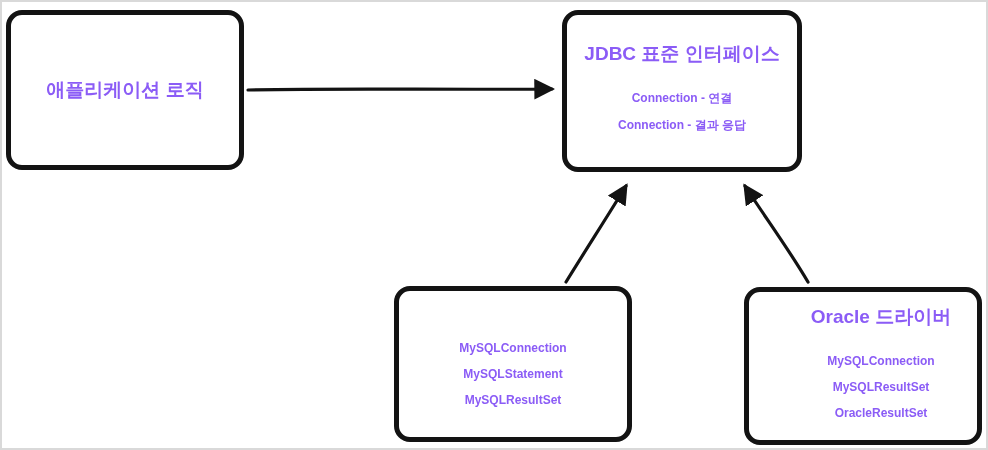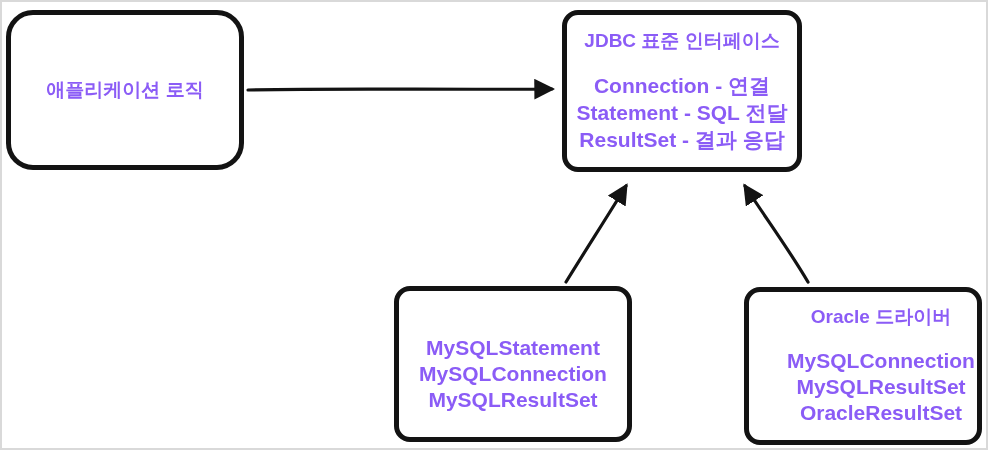--- a/index.html
+++ b/index.html
@@ -32,27 +32,27 @@
     z-index: 2;
   }
   .node-title {
     font-size: 19px;
     font-weight: 700;
     line-height: 22px;
     white-space: nowrap;
   }
   .node-body {
     margin-top: 20px;
-    font-size: 21px;
+    font-size: 12px;
     font-weight: 700;
     line-height: 27px;
   }
   .node-line { white-space: nowrap; }
 
-  #box-app    { left: 4px;   top: 8px;   width: 238px; height: 160px; border-radius: 27px; }
+  #box-app    { left: 4px;   top: 8px;   width: 238px; height: 160px; }
   #box-jdbc   { left: 560px; top: 8px;   width: 240px; height: 162px; }
   #box-mysql  { left: 392px; top: 284px; width: 238px; height: 156px; }
   #box-oracle { left: 742px; top: 285px; width: 238px; height: 158px; padding-left: 36px; }
 
   #box-mysql .node-body, #box-oracle .node-body { line-height: 26px; }
 
   .edges {
     position: absolute;
     left: 0; top: 0;
     width: 988px;
@@ -78,29 +78,28 @@
   </svg>
 
   <div class="node" id="box-app">
     <div class="node-title">애플리케이션 로직</div>
   </div>
 
   <div class="node" id="box-jdbc">
     <div class="node-title">JDBC 표준 인터페이스</div>
     <div class="node-body">
       <div class="node-line">Connection - 연결</div>
-      <div class="node-line">Statement - SQL 전달</div>
-      <div class="node-line">ResultSet - 결과 응답</div>
+      <div class="node-line">Connection - 결과 응답</div>
     </div>
   </div>
 
   <div class="node" id="box-mysql">
     <div class="node-body">
+      <div class="node-line">MySQLConnection</div>
       <div class="node-line">MySQLStatement</div>
-      <div class="node-line">MySQLConnection</div>
       <div class="node-line">MySQLResultSet</div>
     </div>
   </div>
 
   <div class="node" id="box-oracle">
     <div class="node-title">Oracle 드라이버</div>
     <div class="node-body">
       <div class="node-line">MySQLConnection</div>
       <div class="node-line">MySQLResultSet</div>
       <div class="node-line">OracleResultSet</div>

